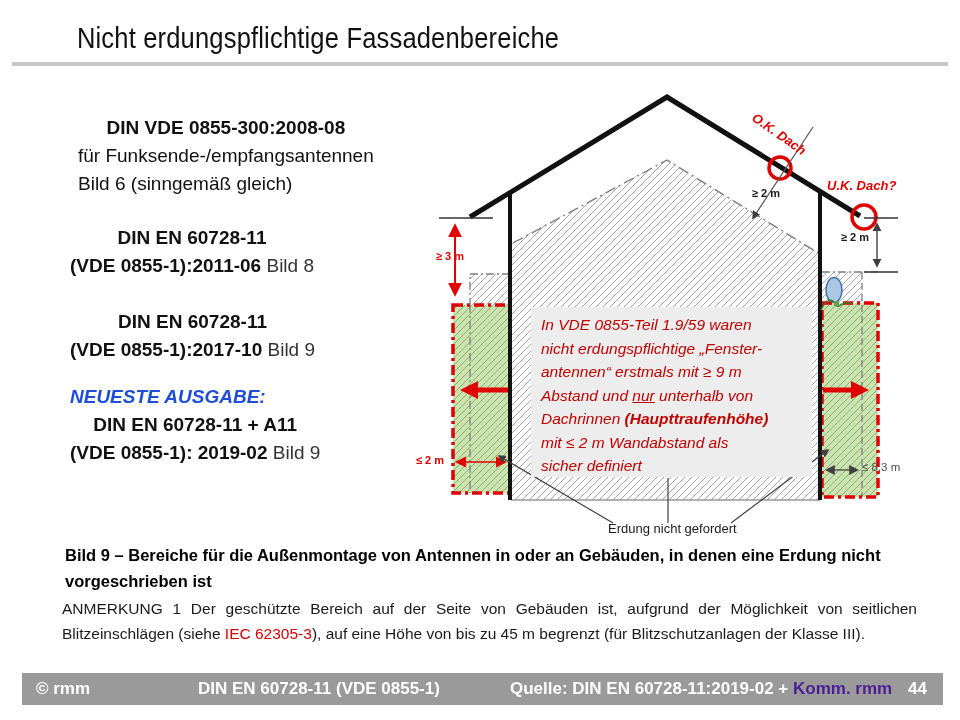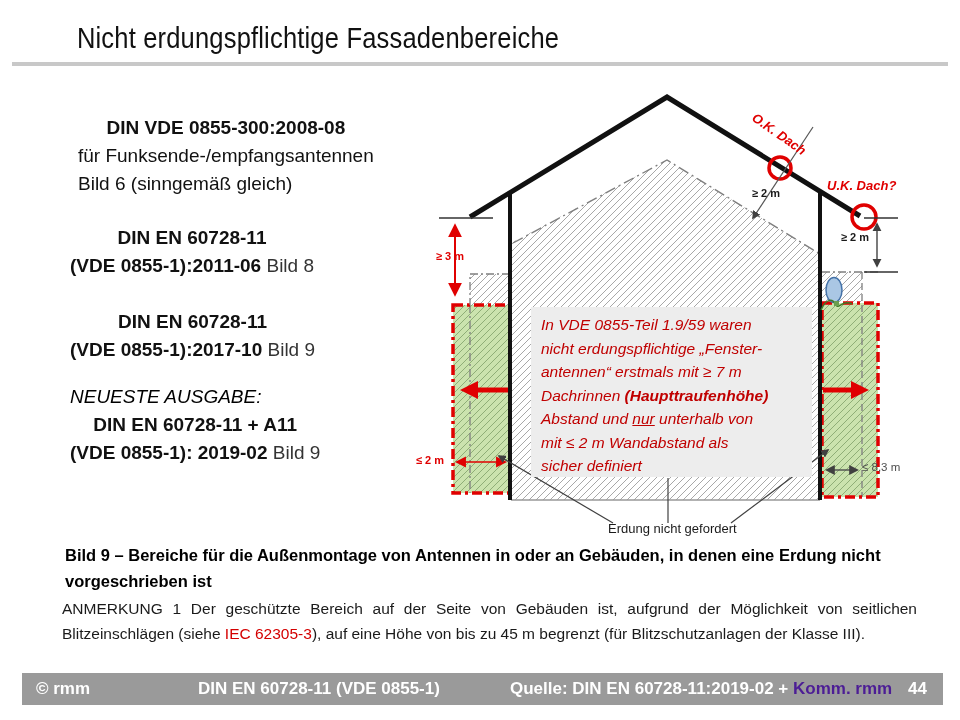--- a/index.html
+++ b/index.html
@@ -9,21 +9,21 @@
   
   .title-wrap{position:absolute;top:22px;left:0;right:0;margin-left:44px;}
   .title-wrap span{display:inline-block;font-size:29px;font-weight:500;color:#111;
                    transform:scaleX(.88);letter-spacing:.2px;}
   .title-rule{position:absolute;top:62px;left:12px;width:936px;height:4px;background:#c8c8c8;}
 
   
   .std{position:absolute;font-size:19px;line-height:28px;color:#111;}
   .std .b{font-weight:bold;text-align:center;}
   .std .ref{font-weight:normal;color:#333;}
-  .std-blue{color:#000000;font-weight:normal;font-style:italic;}
+  .std-blue{color:#1d4ed8;font-weight:bold;font-style:italic;}
 
   
   .dlab{position:absolute;font-size:11px;color:#1a1a1a;white-space:pre;}
   .redlab{position:absolute;color:#e00000;font-weight:bold;font-size:11px;white-space:pre;}
   .rot{transform:rotate(35deg);transform-origin:0 0;}
   .dachlab{position:absolute;color:#e00000;font-weight:bold;font-style:italic;font-size:13px;white-space:pre;}
 
   
   .note-box{position:absolute;left:531px;top:307px;width:281px;height:170px;background:#ededed;
             color:#c00000;font-style:italic;font-size:15.5px;line-height:23.5px;padding:6px 0 0 10px;
@@ -165,23 +165,23 @@
   <div class="dlab" style="left:752px;top:187px;font-weight:600;">≥ 2 m</div>
   <div class="dlab" style="left:841px;top:231px;font-weight:600;">≥ 2 m</div>
   <div class="redlab" style="left:436px;top:250px;">≥ 3 m</div>
   <div class="redlab" style="left:416px;top:454px;">≤ 2 m</div>
   <div class="dlab" style="left:862px;top:461px;color:#4d4d4d;font-size:11.5px;">≤ 8,3 m</div>
   <div class="dlab" style="left:608px;top:521px;font-size:13px;">Erdung nicht gefordert</div>
 
   <div class="note-box">
     <div>In VDE 0855-Teil 1.9/59 waren</div>
     <div>nicht erdungspflichtige „Fenster-</div>
-    <div>antennen“ erstmals mit ≥ 7 m</div>
+    <div>antennen“ erstmals mit ≥ 9 m</div>
+    <div><span>Abstand und </span><span class="u">nur</span><span> unterhalb von</span></div>
     <div><span>Dachrinnen </span><span class="nb">(Haupttraufenhöhe)</span></div>
-    <div><span>Abstand und </span><span class="u">nur</span><span> unterhalb von</span></div>
     <div>mit ≤ 2 m Wandabstand als</div>
     <div>sicher definiert</div>
   </div>
 
   <div class="caption">
     <div>Bild 9 – Bereiche für die Außenmontage von Antennen in oder an Gebäuden, in denen eine Erdung nicht</div>
     <div>vorgeschrieben ist</div>
   </div>
 
   <p class="anm" style="margin:0;"><span>ANMERKUNG 1  Der geschützte Bereich auf der Seite von Gebäuden ist, aufgrund der Möglichkeit von seitlichen Blitzeinschlägen (siehe </span><span class="iec">IEC 62305-3</span><span>), auf eine Höhe von bis zu 45 m begrenzt (für Blitzschutzanlagen der Klasse III).</span></p>

